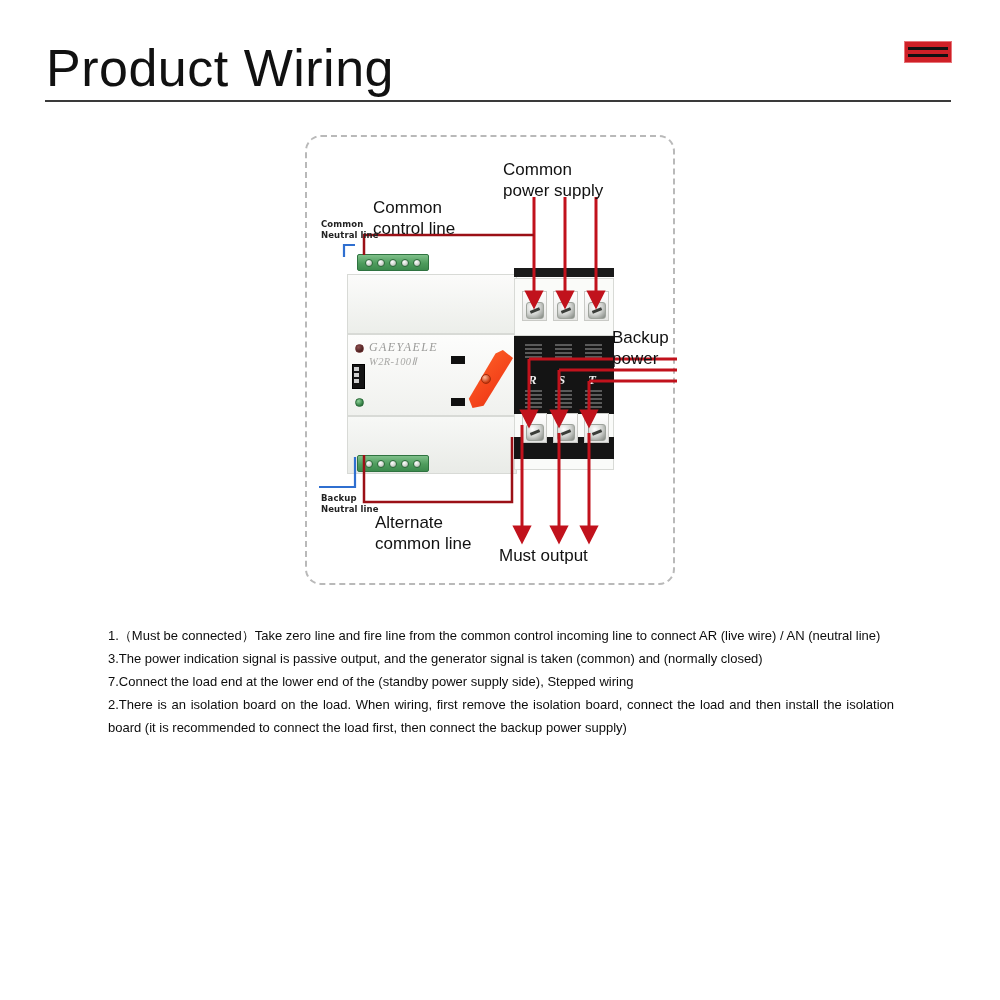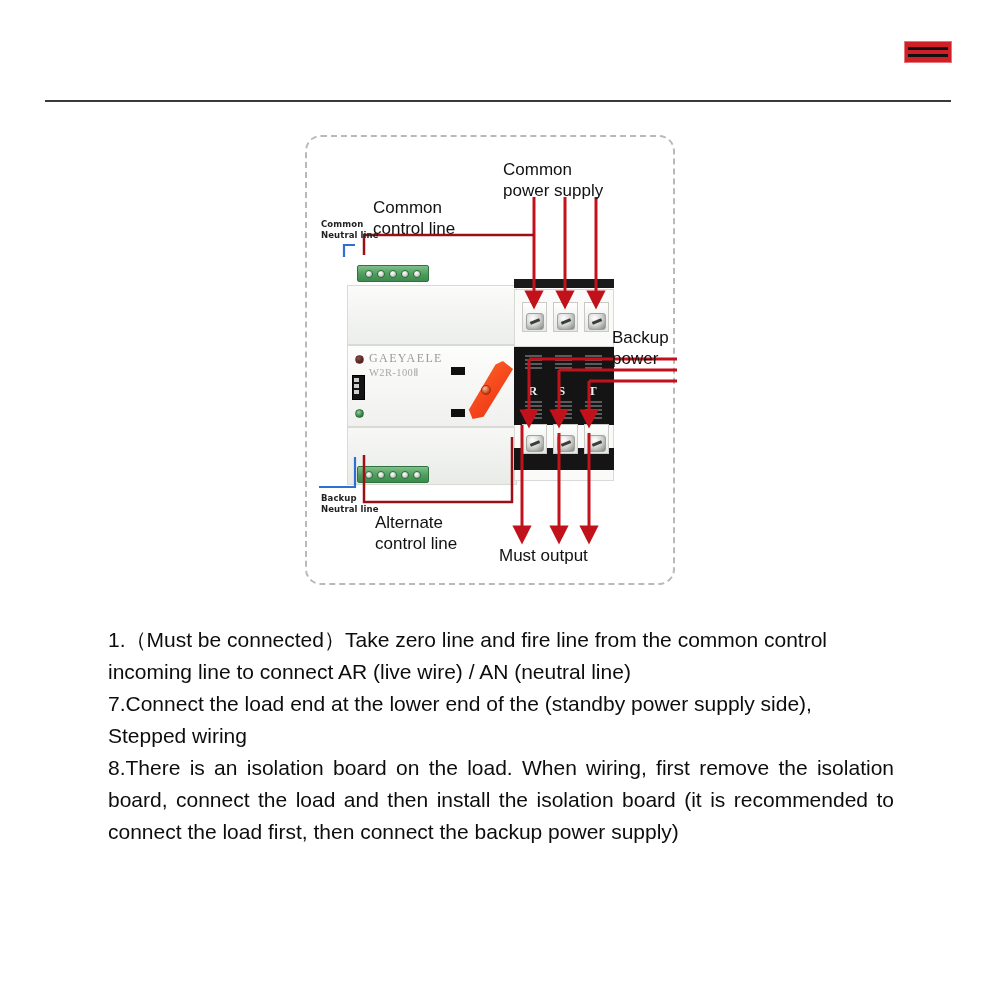--- a/index.html
+++ b/index.html
@@ -97,23 +97,24 @@
     line-height: 11px;
     color: #222222;
     white-space: pre-line;
     letter-spacing: 0.1px;
   }
 
   
   #device {
     position: absolute;
     left: 22px;
-    top: 126px;
+    top: 115px;
     width: 285px;
     height: 230px;
+    font-style: italic;
   }
   
   .body-slab {
     position: absolute;
     background: #f2f3f1;
     border: 1px solid #d8dad6;
     box-sizing: border-box;
   }
   .body-top {
     left: 18px; top: 22px; width: 170px; height: 60px;
@@ -295,31 +296,32 @@
 
   
   #notes {
     position: absolute;
     left: 108px;
     top: 624px;
     width: 786px;
   }
   .note {
     font-family: "Liberation Sans", sans-serif;
-    font-size: 21px;
-    line-height: 32px;
+    font-size: 13px;
+    line-height: 23px;
     color: #0d0d0d;
     margin: 0 0 0 0;
   }
   .note.justified { text-align: justify; }
 </style>
 </head>
 <body>
 
 <div id="header">
+  <div id="page-title">Product Wiring</div>
   <div id="title-rule"></div>
   <div id="brand-mark">
     <div class="bar"></div>
     <div class="bar"></div>
   </div>
 </div>
 
 <div id="diagram-frame">
   <div id="diagram-inner">
 
@@ -447,23 +449,24 @@
     <div class="small-label" style="left:14px; top:82px;">Common
 Neutral line</div>
 
     <div class="callout" style="left:305px; top:190px;">Backup
 power</div>
 
     <div class="small-label" style="left:14px; top:356px;">Backup
 Neutral line</div>
 
     <div class="callout" style="left:68px; top:375px;">Alternate
-control line</div>
+common line</div>
 
     <div class="callout" style="left:192px; top:408px;">Must output</div>
   </div>
 </div>
 
 <div id="notes">
   <p class="note">1.（Must be connected）Take zero line and fire line from the common control incoming line to connect AR (live wire) / AN (neutral line)</p>
+  <p class="note">3.The power indication signal is passive output, and the generator signal is taken (common) and (normally closed)</p>
   <p class="note">7.Connect the load end at the lower end of the (standby power supply side), Stepped wiring</p>
-  <p class="note justified">8.There is an isolation board on the load. When wiring, first remove the isolation board, connect the load and then install the isolation board (it is recommended to connect the load first, then connect the backup power supply)</p>
+  <p class="note justified">2.There is an isolation board on the load. When wiring, first remove the isolation board, connect the load and then install the isolation board (it is recommended to connect the load first, then connect the backup power supply)</p>
 </div>
 
 </body></html>

